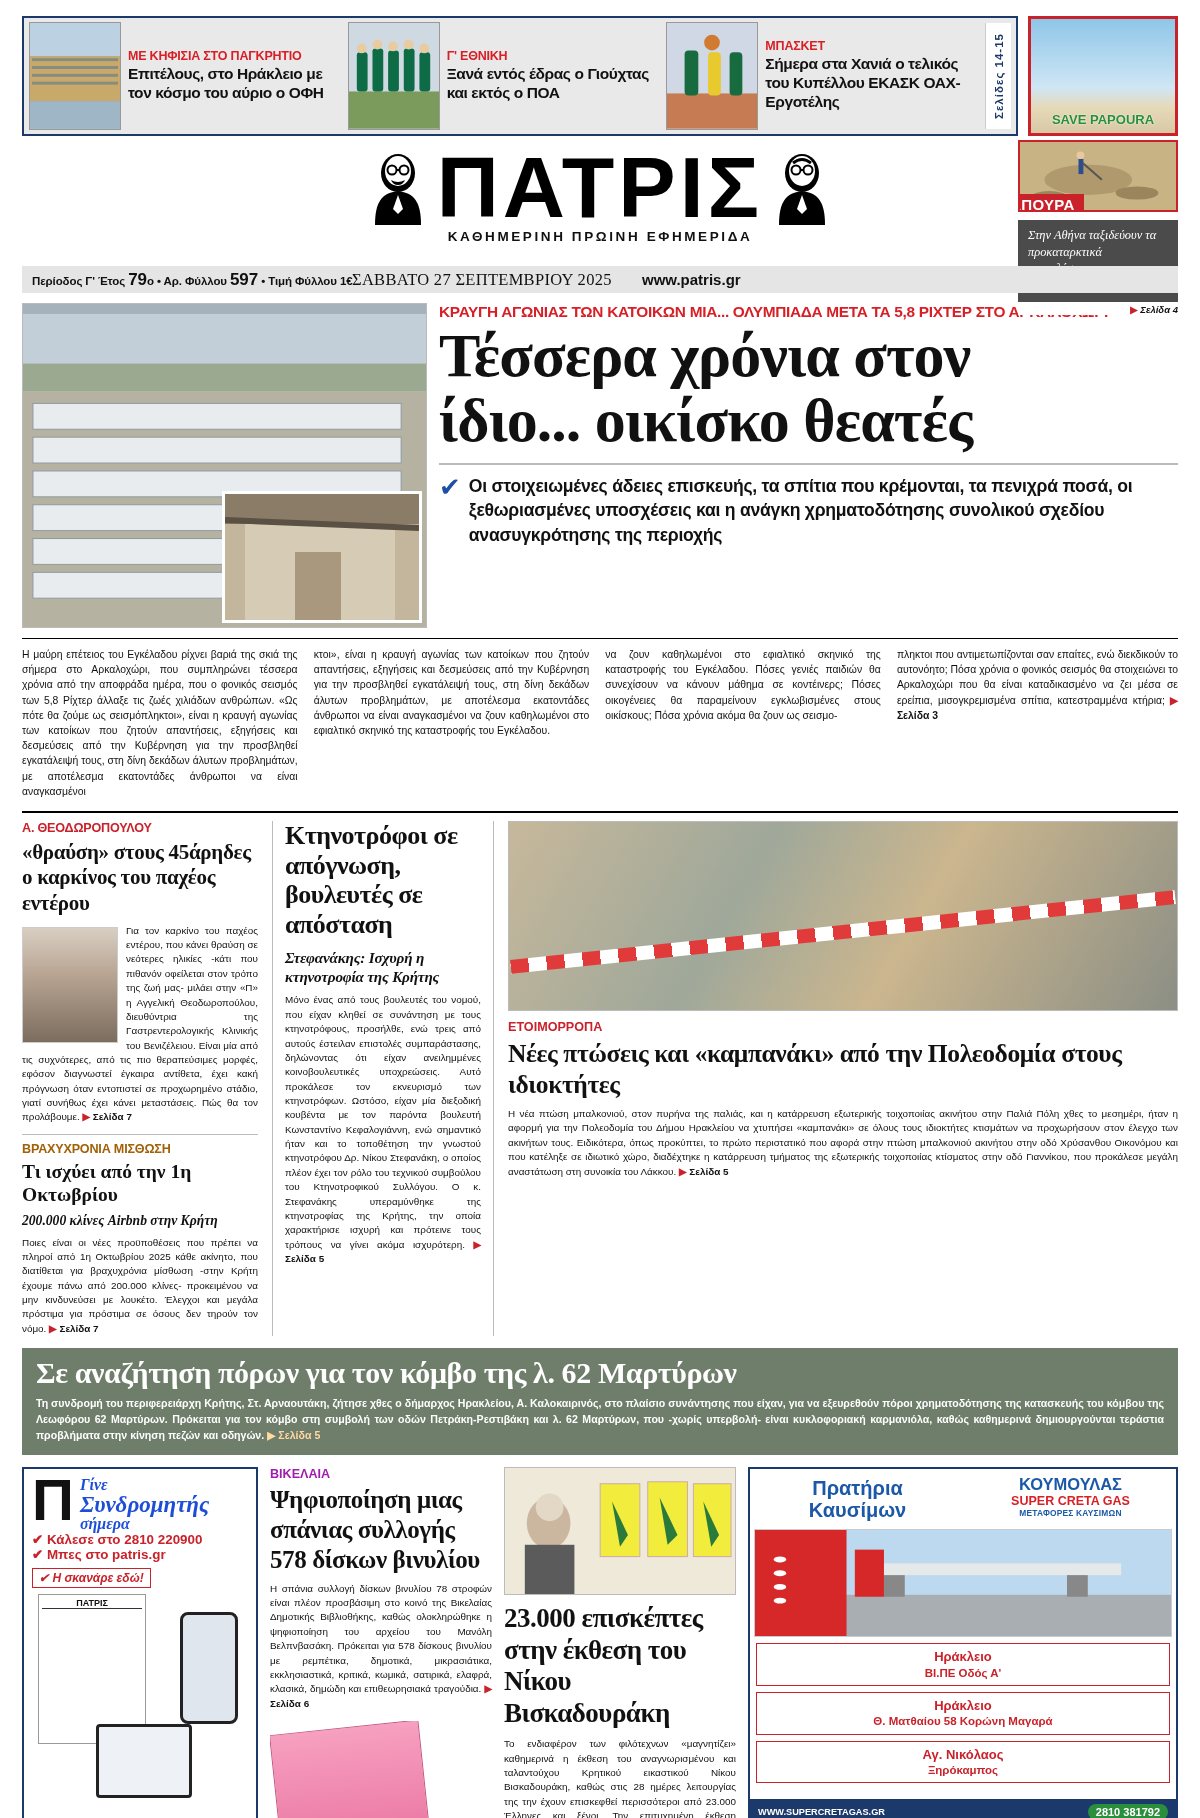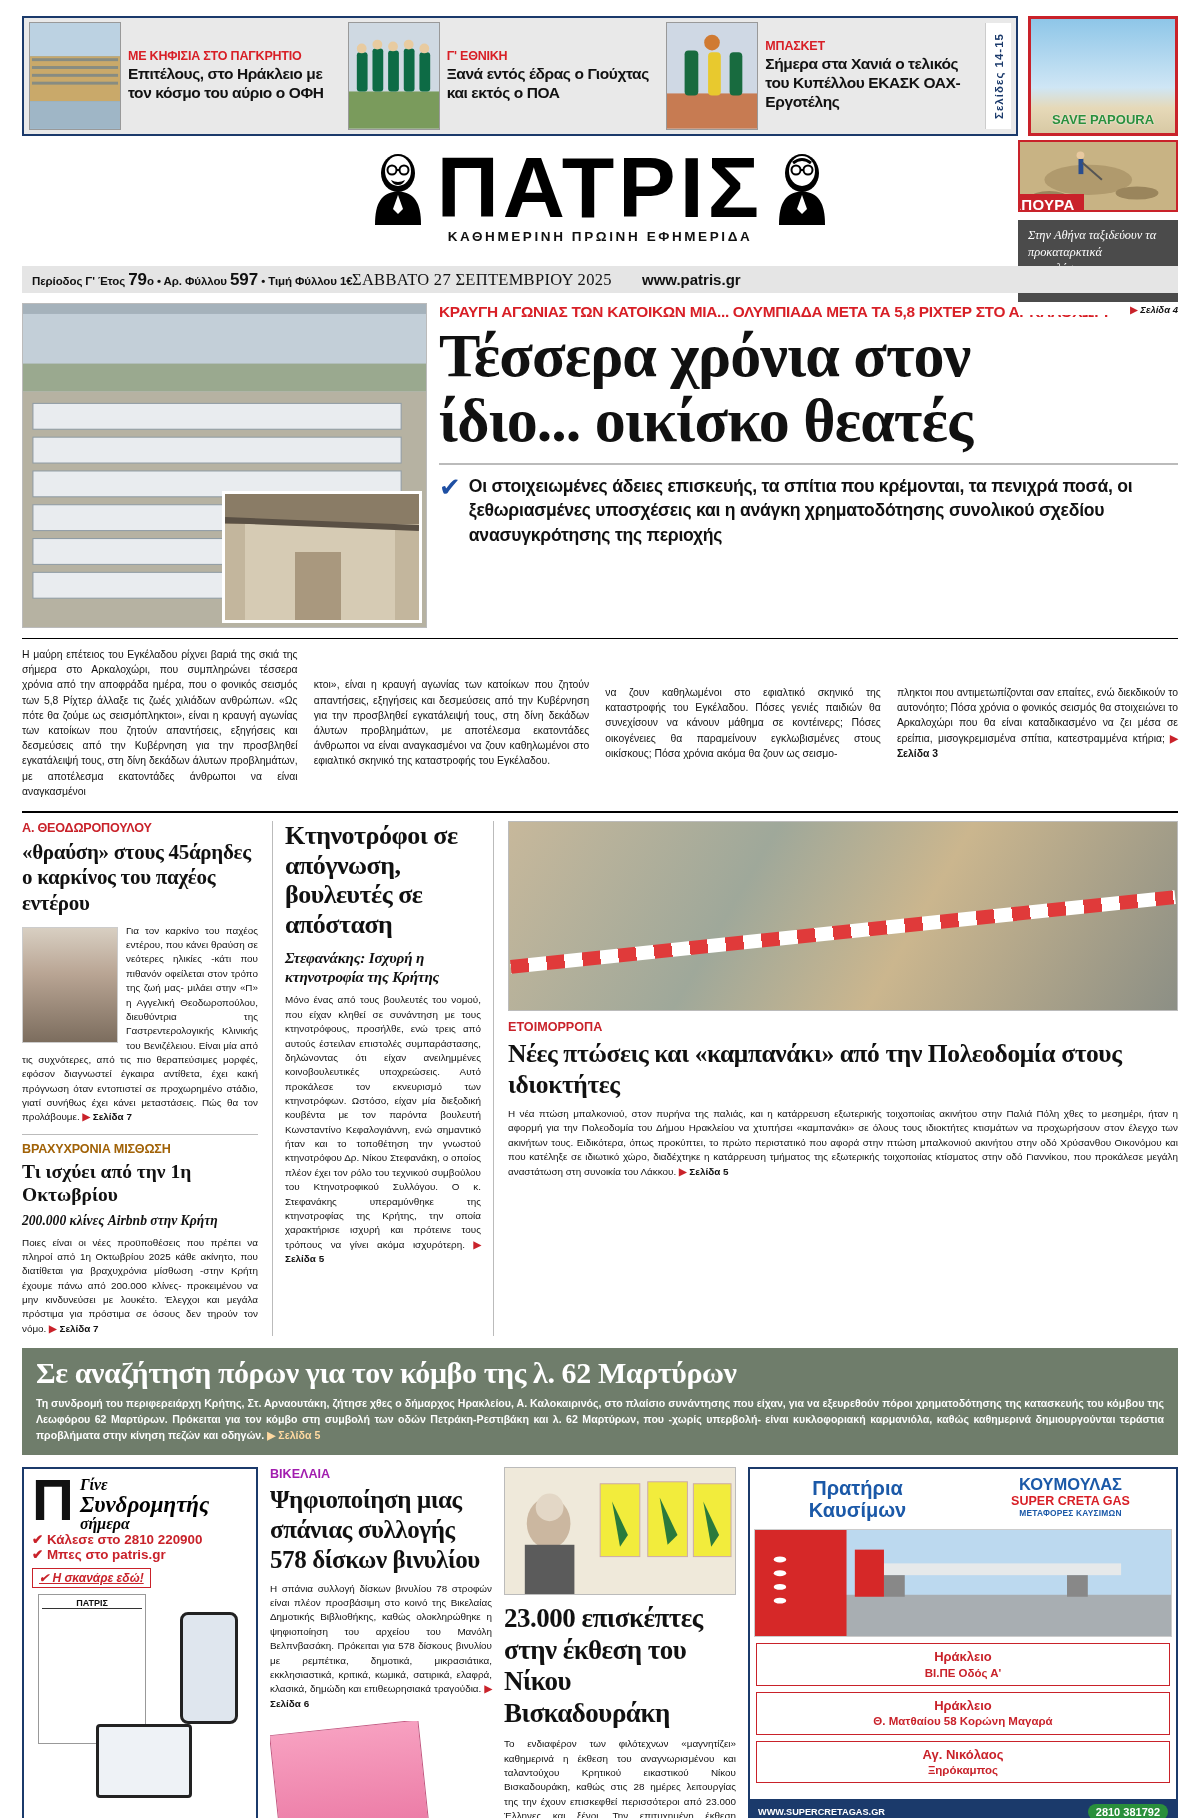--- a/index.html
+++ b/index.html
@@ -150,21 +150,21 @@
   }
   .lead-check { color: #1e4fa3; font-size: 26px; line-height: 1; flex: 0 0 auto; }
   .lead-sub-text {
     font-size: 17.6px; font-weight: bold; line-height: 1.42; color: #111;
     letter-spacing: -0.25px;
   }
 
   
   .lead-body {
     display: flex; gap: 16px; margin-top: 10px;
-    border-top: 1px solid #000; padding-top: 8px; align-items: center;
+    border-top: 1px solid #000; padding-top: 8px;
   }
   .lead-body .col { flex: 1 1 0; font-size: 10.4px; line-height: 1.46; text-align: justify; }
   .lead-body .col.wide { flex: 1.02 1 0; }
 
   
   .mid { display: flex; gap: 14px; margin-top: 12px; border-top: 2px solid #000; padding-top: 8px; }
   .col-a { width: 236px; flex: 0 0 236px; }
   .col-b { width: 222px; flex: 0 0 222px; border-left: 1px solid #bbb; border-right: 1px solid #bbb; padding: 0 12px; }
   .col-c { flex: 1 1 auto; min-width: 0; }
 
@@ -231,28 +231,28 @@
 
   
   .bottom { display: flex; gap: 12px; margin-top: 12px; }
   .bt-sub { width: 236px; flex: 0 0 236px; border: 2px solid #1b3a6b; padding: 8px; position: relative;}
   .bt-b { width: 222px; flex: 0 0 222px; }
   .bt-c { width: 232px; flex: 0 0 232px; }
   .bt-d { flex: 1 1 auto; min-width: 0; }
 
   .pi-logo { font-size: 58px; font-weight: bold; line-height: 0.8; color: #111; font-family:"Liberation Sans",sans-serif;}
   .sub-script {
-    font-family: "Liberation Serif", serif; font-style: italic; color: #000000;
+    font-family: "Liberation Serif", serif; font-style: italic; color: #1d4ed8;
     font-size: 23px; line-height: 1.0; font-weight: bold;
   }
   .sub-script .sm { font-size: 16px; display:block;}
   .sub-line { color: #c9222a; font-weight: bold; font-size: 13.4px; }
   .sub-here {
     display:inline-block; border: 1px solid #c9222a; color: #c9222a; font-weight: bold;
-    font-size: 12px; padding: 2px 6px; margin-top: 6px; font-style: italic; text-decoration: underline;
+    font-size: 12px; padding: 2px 6px; margin-top: 6px; font-style: italic;
   }
   .devices { height: 210px; margin-top: 6px; position: relative; }
   .dev-paper{
     position:absolute; left:6px; top:0; width:108px; height:150px; background:#fff;
     border:1px solid #999; font-size:5px; padding:3px; overflow:hidden;
   }
   .dev-paper .mini-t{font-weight:bold;font-size:9px;text-align:center;border-bottom:1px solid #333;}
   .dev-phone{
     position:absolute; right:10px; top:18px; width:58px; height:112px;
     border:3px solid #222; border-radius:8px; background:#dfe6ee;

